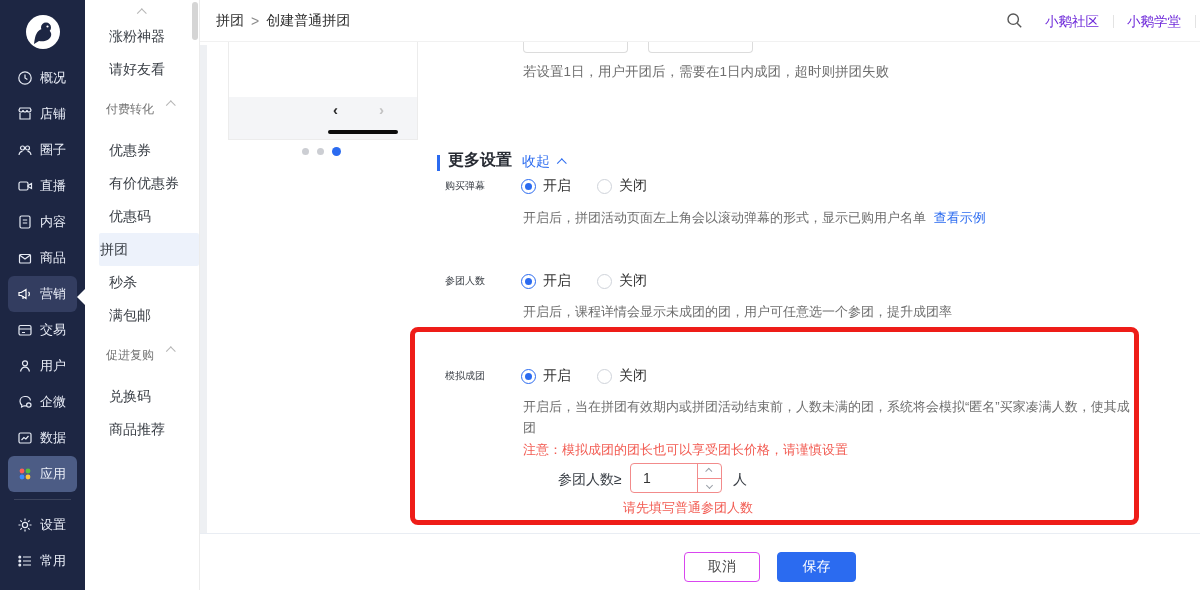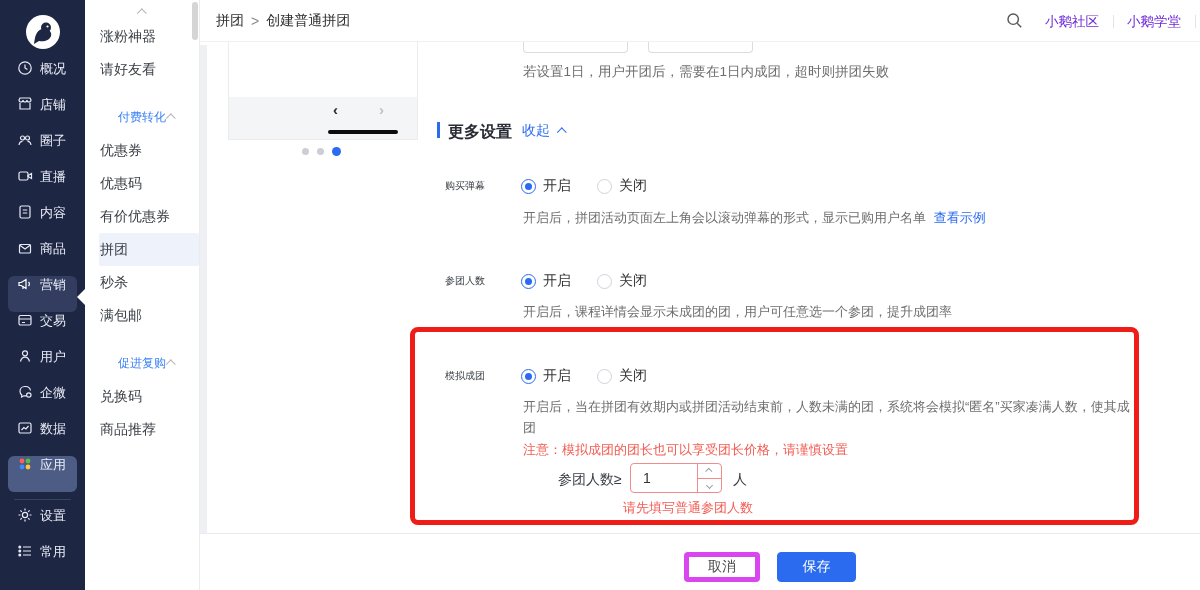--- a/index.html
+++ b/index.html
@@ -7,37 +7,37 @@
     --sbg:#1d2643; --sactive:#333d60; --sapps:#4c5c85; --selbg:#edf2fb; --errb:#f28b8b;
   }
   *{box-sizing:border-box;margin:0;padding:0}
   body{margin:0;background:#fff}
   .app{position:relative;width:1200px;height:590px;overflow:hidden;background:#fff;
        font-family:"Liberation Sans","DejaVu Sans",sans-serif;font-size:14px;color:#333}
 
   
   .lnav{position:absolute;left:0;top:0;width:85px;height:590px;background:var(--sbg)}
   .logo-wrap{height:60px;display:flex;align-items:flex-start;justify-content:center;padding-top:14px}
-  .lnav-item{width:69px;height:36px;margin:0 8px;border-radius:6px;display:flex;align-items:flex-start;
+  .lnav-item{width:69px;height:36px;margin:0 8px;border-radius:6px;display:flex;align-items:center;
              padding-left:9px;color:#e9edf7;font-size:13px;cursor:pointer}
   .lnav-item svg{width:16px;height:16px;margin-right:7px;flex:0 0 auto}
   .lnav-item.active{background:var(--sactive)}
   .lnav-item.active-apps{background:var(--sapps)}
   .lnav-div{border-top:1px solid rgba(255,255,255,.14);margin:7px 14px 7px 14px}
   .lnav-arrow{position:absolute;left:77px;top:289px;width:0;height:0;z-index:3;
               border-top:8px solid transparent;border-bottom:8px solid transparent;border-right:8px solid #fff}
 
   
   .snav{position:absolute;left:85px;top:0;width:115px;height:590px;background:#fff;
         border-right:1px solid #ececec;padding-top:4px}
   .snav-collapse{height:16px;display:flex;align-items:center;justify-content:center}
-  .snav-item{height:33px;line-height:33px;padding-left:15px;color:#3a3f46;cursor:pointer;white-space:nowrap}
+  .snav-item{height:33px;line-height:33px;padding-left:24px;color:#3a3f46;cursor:pointer;white-space:nowrap}
   .snav-item.selected{margin-left:14px;padding-left:1px;background:var(--selbg);border-radius:2px}
-  .snav-section{height:33px;margin-top:15px;display:flex;align-items:center;justify-content:space-between;
-                padding:0 24px 0 33px;color:#3b82f6;font-size:12px;cursor:pointer}
+  .snav-section{height:33px;margin-top:15px;display:flex;justify-content:space-between;
+                padding:0 24px 0 21px;color:#737373;font-size:12px;cursor:pointer}
   .snav-thumb{position:absolute;right:1px;top:2px;width:6px;height:38px;border-radius:3px;background:#d5d5d5}
   .chev{display:inline-block;width:7px;height:7px;border-left:1.5px solid #b5b5b5;border-top:1.5px solid #b5b5b5;
         transform:rotate(45deg) translateY(1px)}
   .chev.blue{border-color:var(--accent)}
   .chev.down{transform:rotate(225deg);border-color:#999;width:6px;height:6px}
 
   
   .topbar{position:absolute;left:200px;top:0;width:1000px;height:42px;background:#fff;
           border-bottom:1px solid #f1f1f1;z-index:2}
   .crumbs{position:absolute;left:16px;top:0;height:42px;display:flex;align-items:center;font-size:14px;color:#2f2f2f}
@@ -59,21 +59,21 @@
   .car-next{left:150px;color:#c2c2c2;font-weight:bold}
   .car-bar{position:absolute;left:99px;top:88px;width:70px;height:4px;background:#0c0c0c;border-radius:2px;cursor:pointer}
   .dots{position:absolute;left:102px;top:105px;display:flex;align-items:center;gap:8px}
   .dot{width:7px;height:7px;border-radius:50%;background:#ccced3;cursor:pointer}
   .dot.active{width:9px;height:9px;background:var(--accent)}
 
   .cut-input{position:absolute;top:0;width:105px;height:11px;border:1px solid #dcdcdc;border-top:none;
              border-radius:0 0 4px 4px;background:#fff}
   .hint{position:absolute;left:323px;top:21px;color:#6e6e6e;font-size:13.5px}
 
-  .sec-head{position:absolute;left:237px;top:80px;display:flex;align-items:flex-start}
+  .sec-head{position:absolute;left:237px;top:108px;display:flex;align-items:flex-end}
   .sec-bar{width:3px;height:16px;background:var(--accent);margin-right:8px}
   .sec-title{font-size:16px;font-weight:bold;color:#272b33}
   .sec-toggle{margin-left:10px;color:var(--accent);font-size:14px;cursor:pointer;display:flex;align-items:center;gap:9px}
   .sec-toggle .chev{border-width:1.7px;border-color:var(--accent)}
 
   .row-label{position:absolute;left:245px;font-size:10px;color:#3a3f46}
   .radios{position:absolute;left:321px;display:flex;align-items:center;gap:26px}
   .radio-opt{display:flex;align-items:center;gap:7px;cursor:pointer}
   .radio{width:15px;height:15px;border:1px solid #cfd3da;border-radius:50%;background:#fff;
          display:flex;align-items:center;justify-content:center}
@@ -94,21 +94,21 @@
   .pp-unit{position:absolute;left:533px;top:429px;color:#3a3f46}
   .pp-error{position:absolute;left:423px;top:457px;font-size:13px;color:var(--warn)}
 
   .redbox{position:absolute;left:210px;top:285px;width:729px;height:198px;border:5px solid var(--annotation);
           border-radius:8px;z-index:4;pointer-events:none}
 
   
   .footer{position:absolute;left:200px;top:533px;width:1000px;height:57px;background:#fff;border-top:1px solid #e9edf3}
   .btn{position:absolute;top:18px;height:30px;border-radius:4px;font-size:14px;display:flex;
        align-items:center;justify-content:center;cursor:pointer}
-  .btn-cancel{left:484px;width:76px;background:#fff;border:5px solid #d946ef;color:#4a4a4a}
+  .btn-cancel{left:484px;width:76px;background:#fff;border:1px solid #d946ef;color:#4a4a4a}
   .btn-save{left:577px;width:79px;background:var(--accent);border:1px solid var(--accent);color:#fff}
 </style>
 </head>
 <body>
 
 <div class="app">
 
   <div class="lnav">
     <div class="logo-wrap">
       <svg width="36" height="36" viewBox="0 0 36 36">
@@ -232,22 +232,22 @@
     <div class="snav-collapse">
         <span class="chev"></span>
       </div>
     <div class="snav-item"><span>涨粉神器</span></div>
     <div class="snav-item"><span>请好友看</span></div>
     <div class="snav-section">
         <span>付费转化</span>
         <span class="chev"></span>
       </div>
     <div class="snav-item"><span>优惠券</span></div>
+    <div class="snav-item"><span>有价优惠券</span></div>
     <div class="snav-item"><span>优惠码</span></div>
-    <div class="snav-item"><span>有价优惠券</span></div>
     <div class="snav-item selected"><span>拼团</span></div>
     <div class="snav-item"><span>秒杀</span></div>
     <div class="snav-item"><span>满包邮</span></div>
     <div class="snav-section">
         <span>促进复购</span>
         <span class="chev"></span>
       </div>
     <div class="snav-item"><span>兑换码</span></div>
     <div class="snav-item"><span>商品推荐</span></div>
     <div class="snav-thumb"></div>

